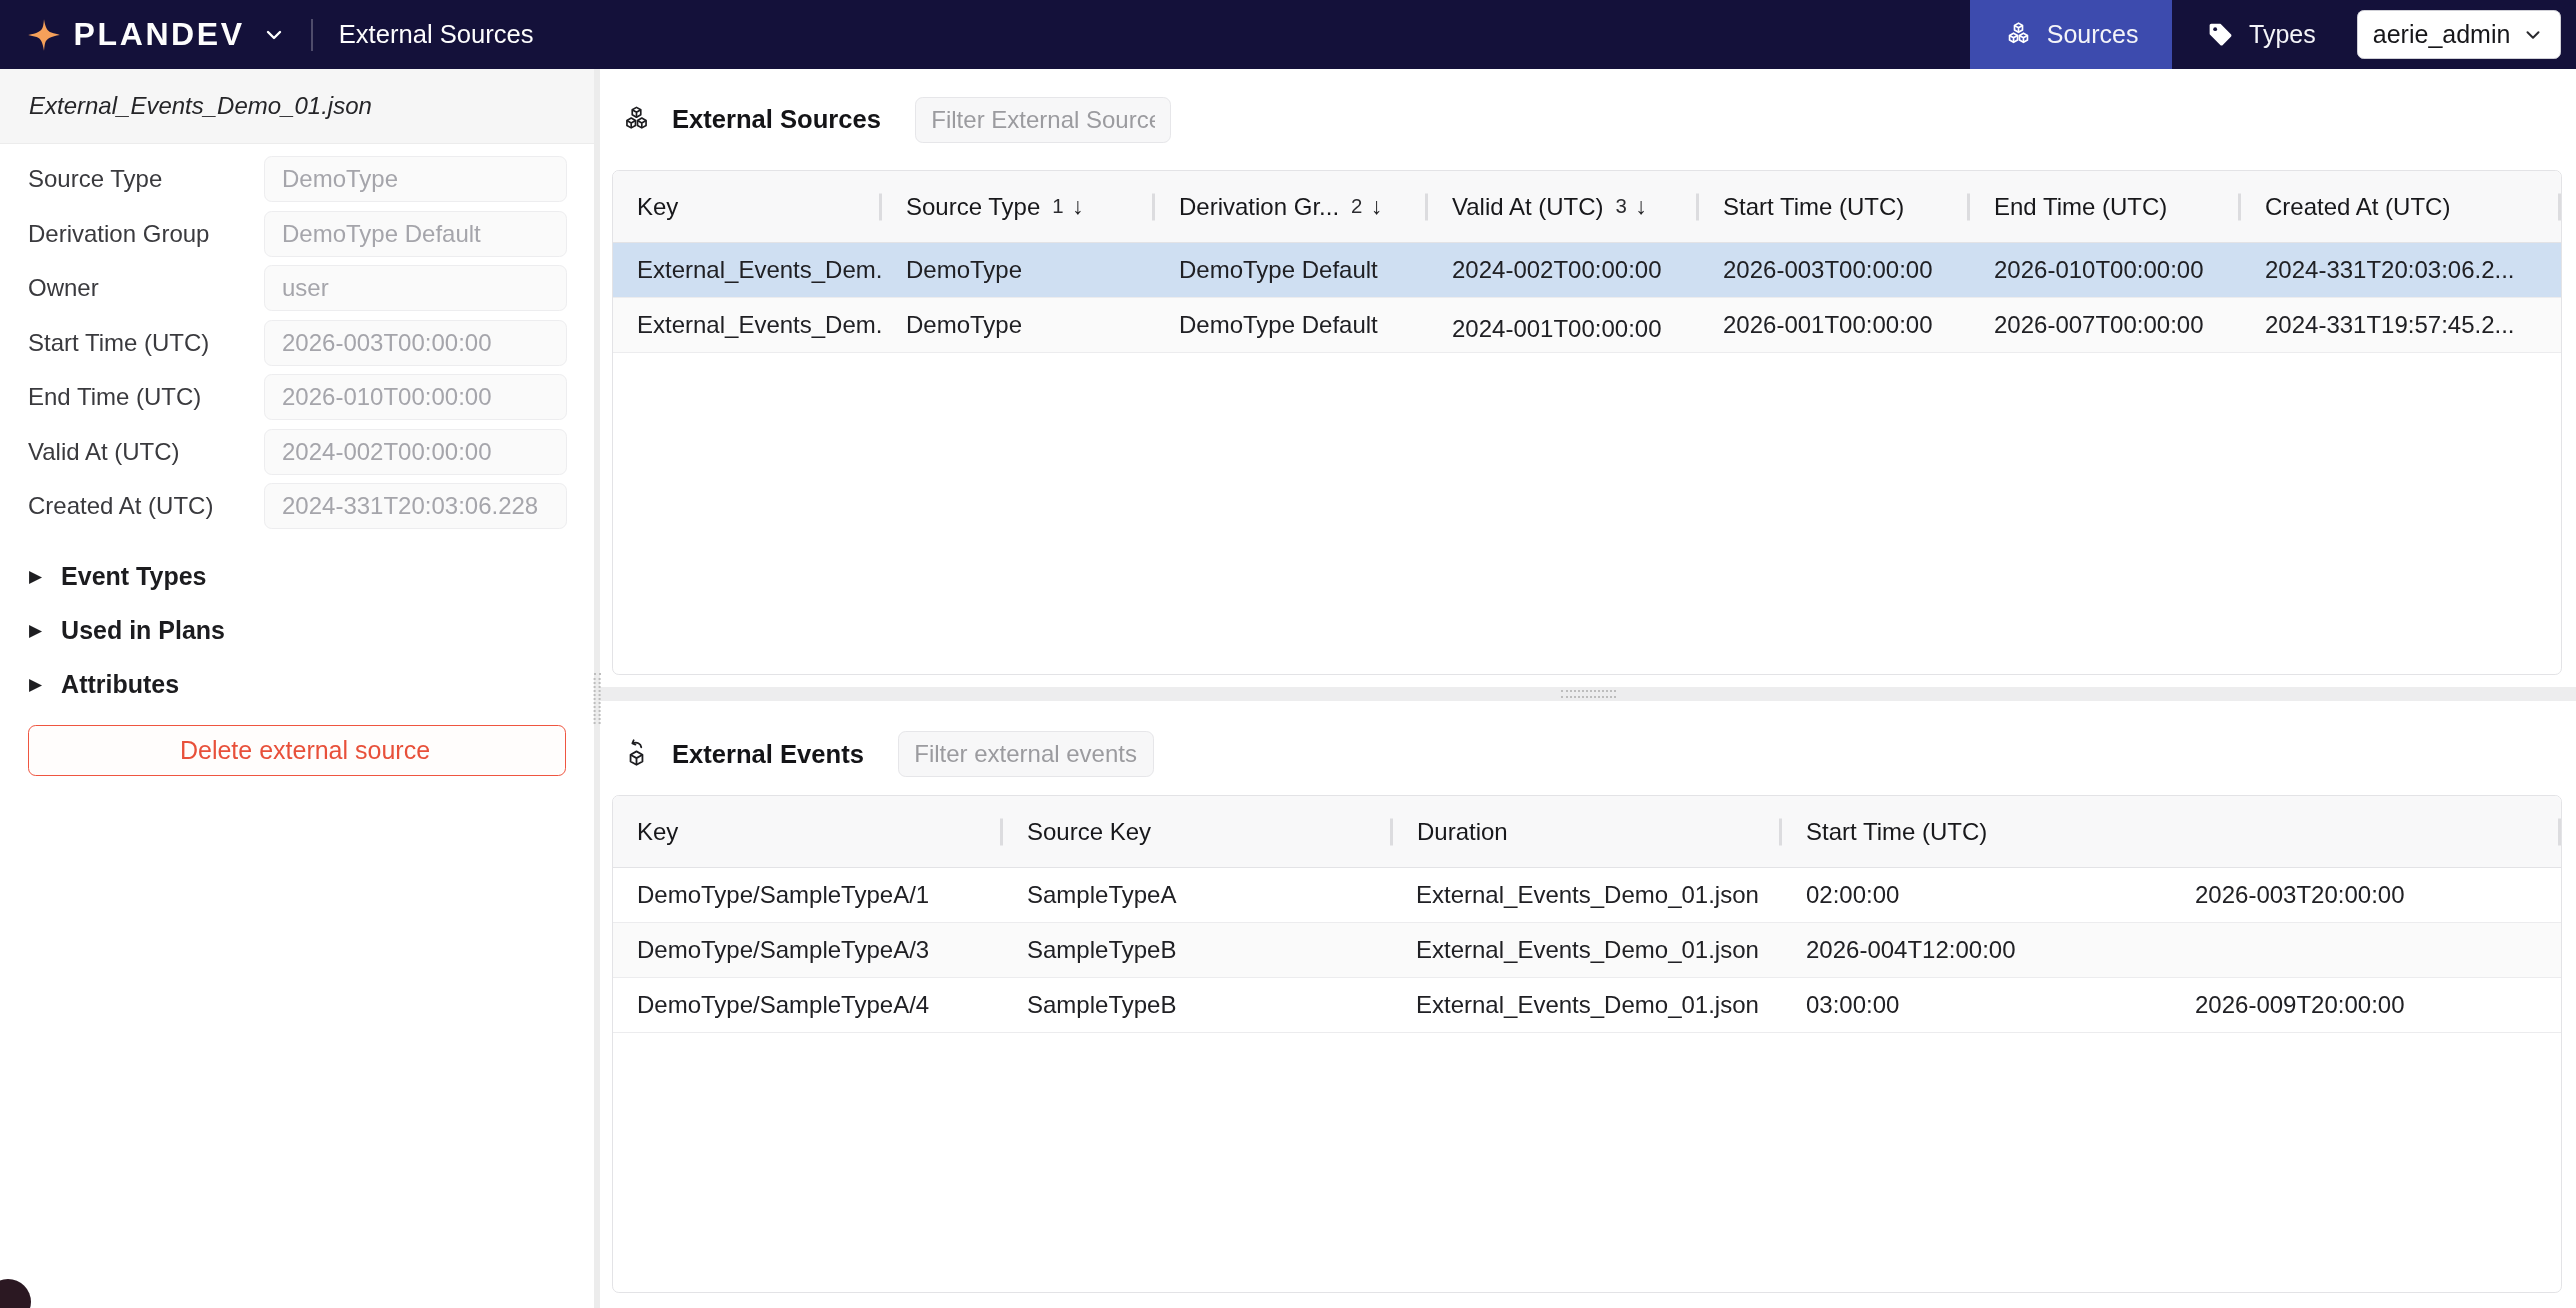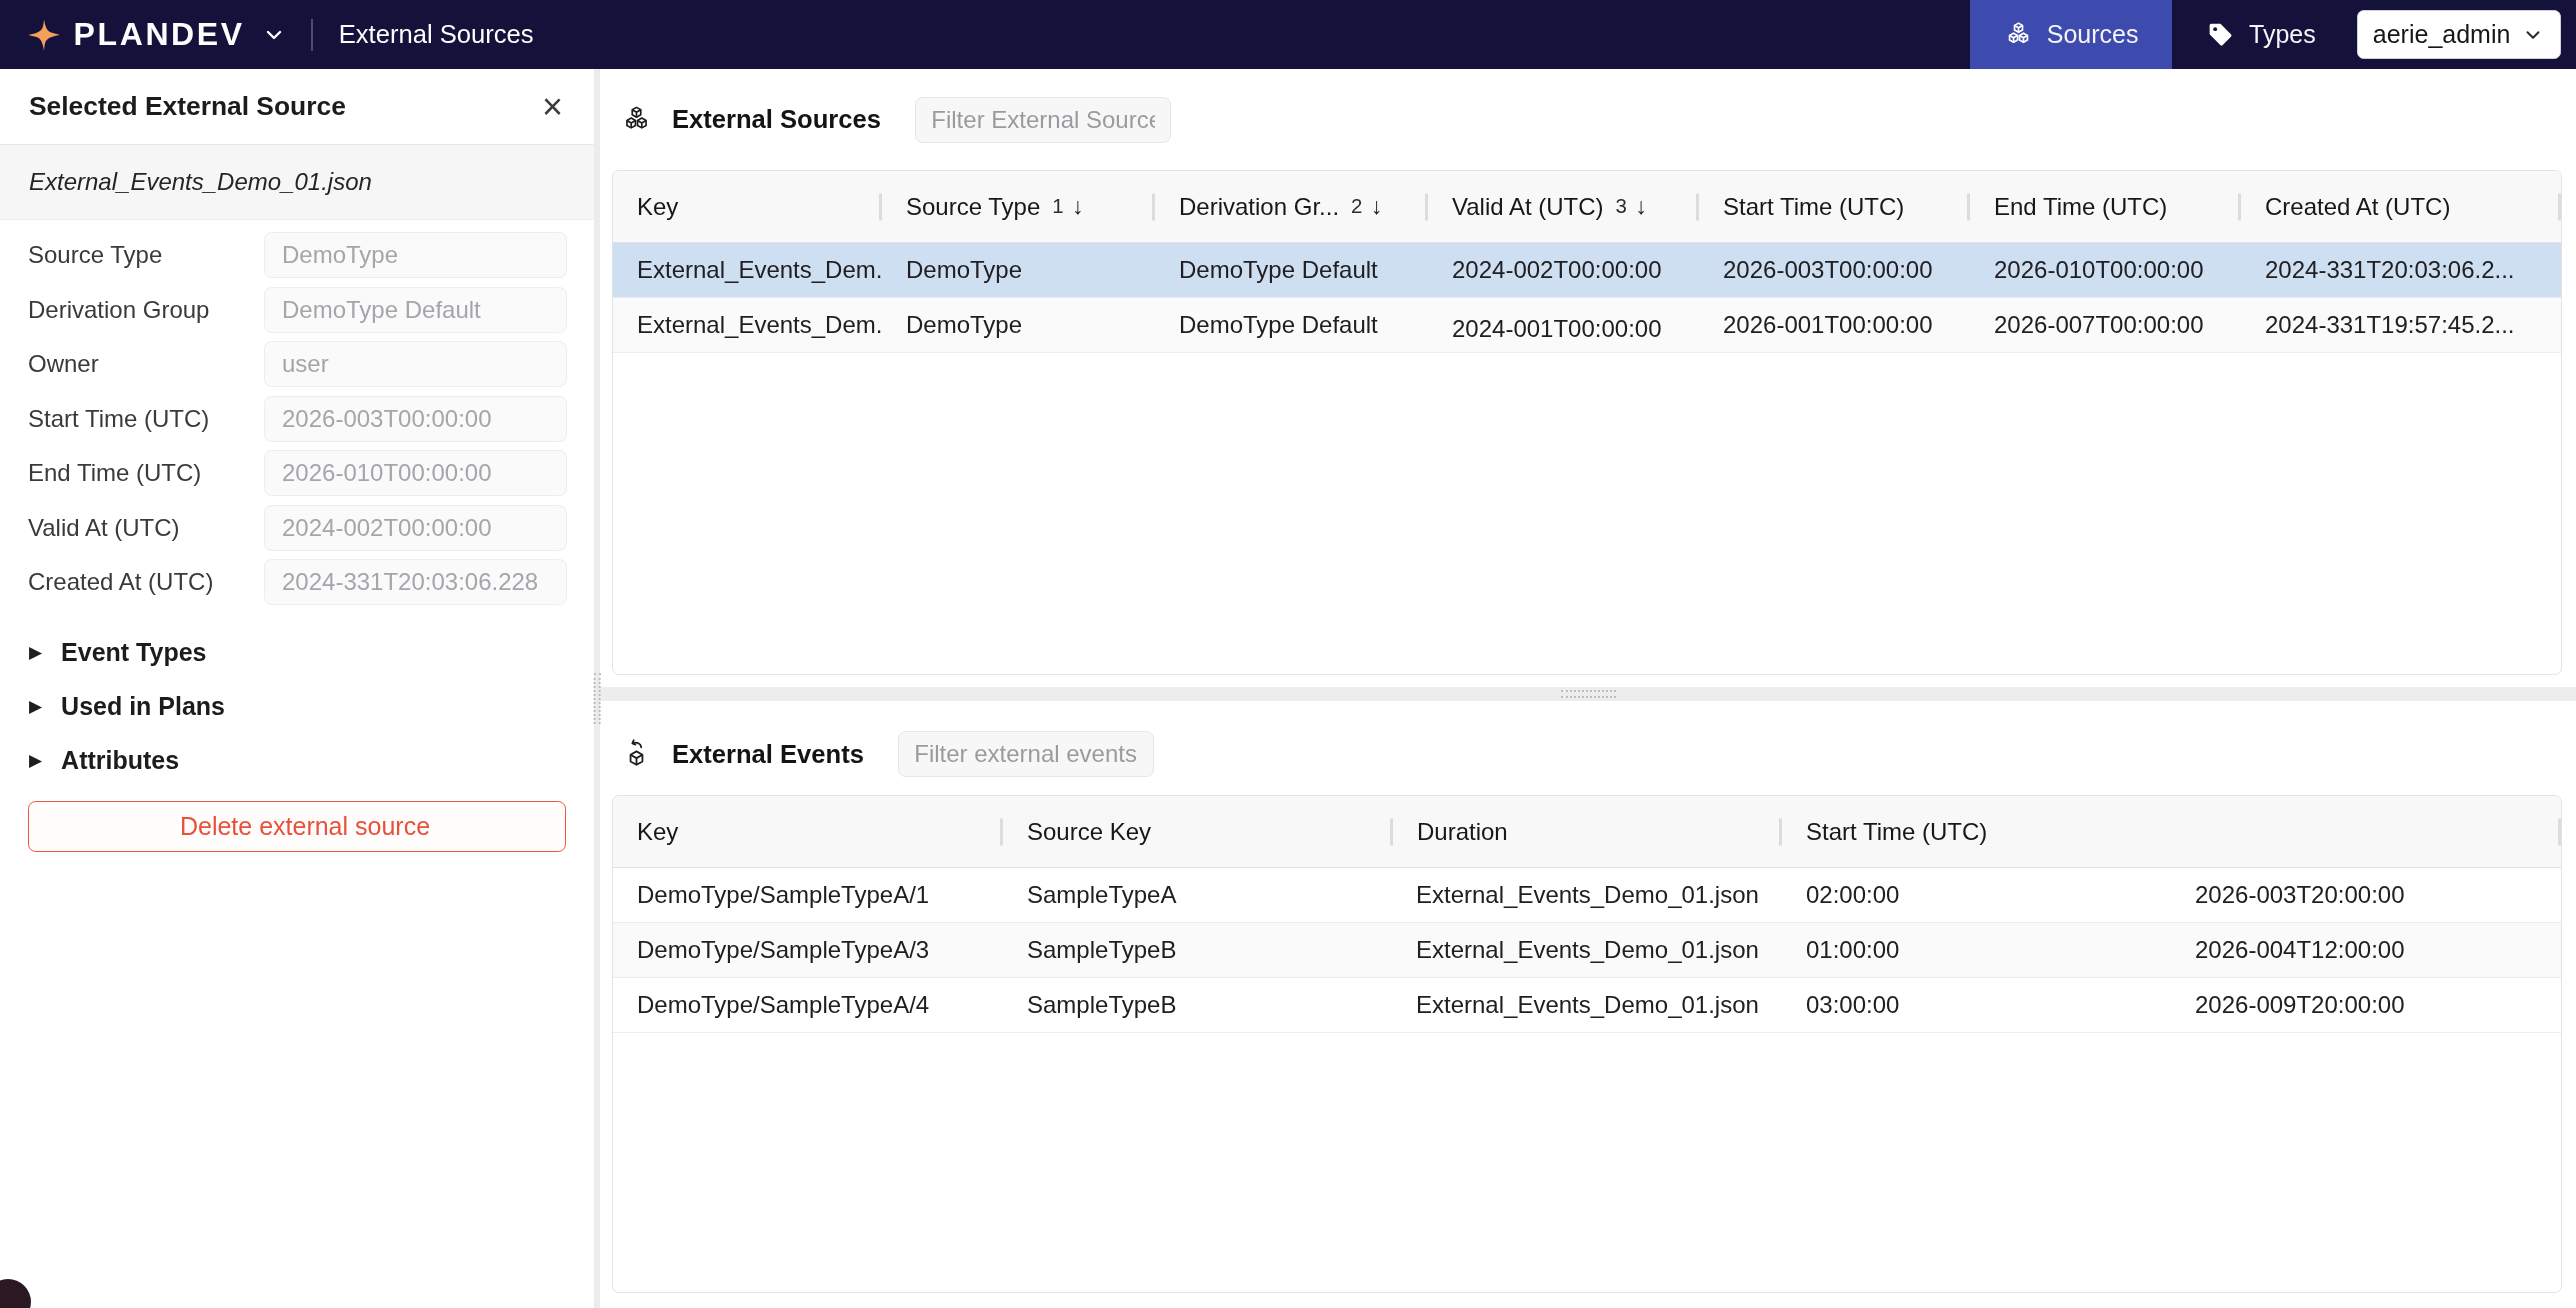--- a/index.html
+++ b/index.html
@@ -122,24 +122,20 @@
   <div class="user-box">
     <span>aerie_admin</span>
     <svg class="user-chev" viewBox="0 0 24 24" fill="none" stroke="#2a2a2e" stroke-width="2.2" stroke-linecap="round" stroke-linejoin="round">
         <path d="M6 9l6 6 6-6"></path>
       </svg>
   </div>
 </header>
 
 <div class="main">
   <aside class="left-panel">
-    <div class="lp-header">
-      <span class="lp-title">Selected External Source</span>
-      <span class="close-x">×</span>
-    </div>
     <div class="filename">External_Events_Demo_01.json</div>
     <div class="fields">
         <div class="field">
           <label class="flabel">Source Type</label>
           <div class="finput">DemoType</div>
         </div>
         <div class="field">
           <label class="flabel">Derivation Group</label>
           <div class="finput">DemoType Default</div>
         </div>
@@ -289,21 +285,20 @@
               <div class="g-cell" style="width: 390px;">DemoType/SampleTypeA/1</div>
               <div class="g-cell" style="width: 389px;">SampleTypeA</div>
               <div class="g-cell" style="width: 390px;">External_Events_Demo_01.json</div>
               <div class="g-cell" style="width: 389px;">02:00:00</div>
               <div class="g-cell" style="flex: 1 1 0%;">2026-003T20:00:00</div>
             </div>
             <div class="g-row">
               <div class="g-cell" style="width: 390px;">DemoType/SampleTypeA/3</div>
               <div class="g-cell" style="width: 389px;">SampleTypeB</div>
               <div class="g-cell" style="width: 390px;">External_Events_Demo_01.json</div>
-              <div class="g-cell" style="width: 389px;">01:00:00</div>
               <div class="g-cell" style="flex: 1 1 0%;">2026-004T12:00:00</div>
             </div>
             <div class="g-row">
               <div class="g-cell" style="width: 390px; text-align: right;">DemoType/SampleTypeA/4</div>
               <div class="g-cell" style="width: 389px;">SampleTypeB</div>
               <div class="g-cell" style="width: 390px;">External_Events_Demo_01.json</div>
               <div class="g-cell" style="width: 389px;">03:00:00</div>
               <div class="g-cell" style="flex: 1 1 0%;">2026-009T20:00:00</div>
             </div>
           </div>

